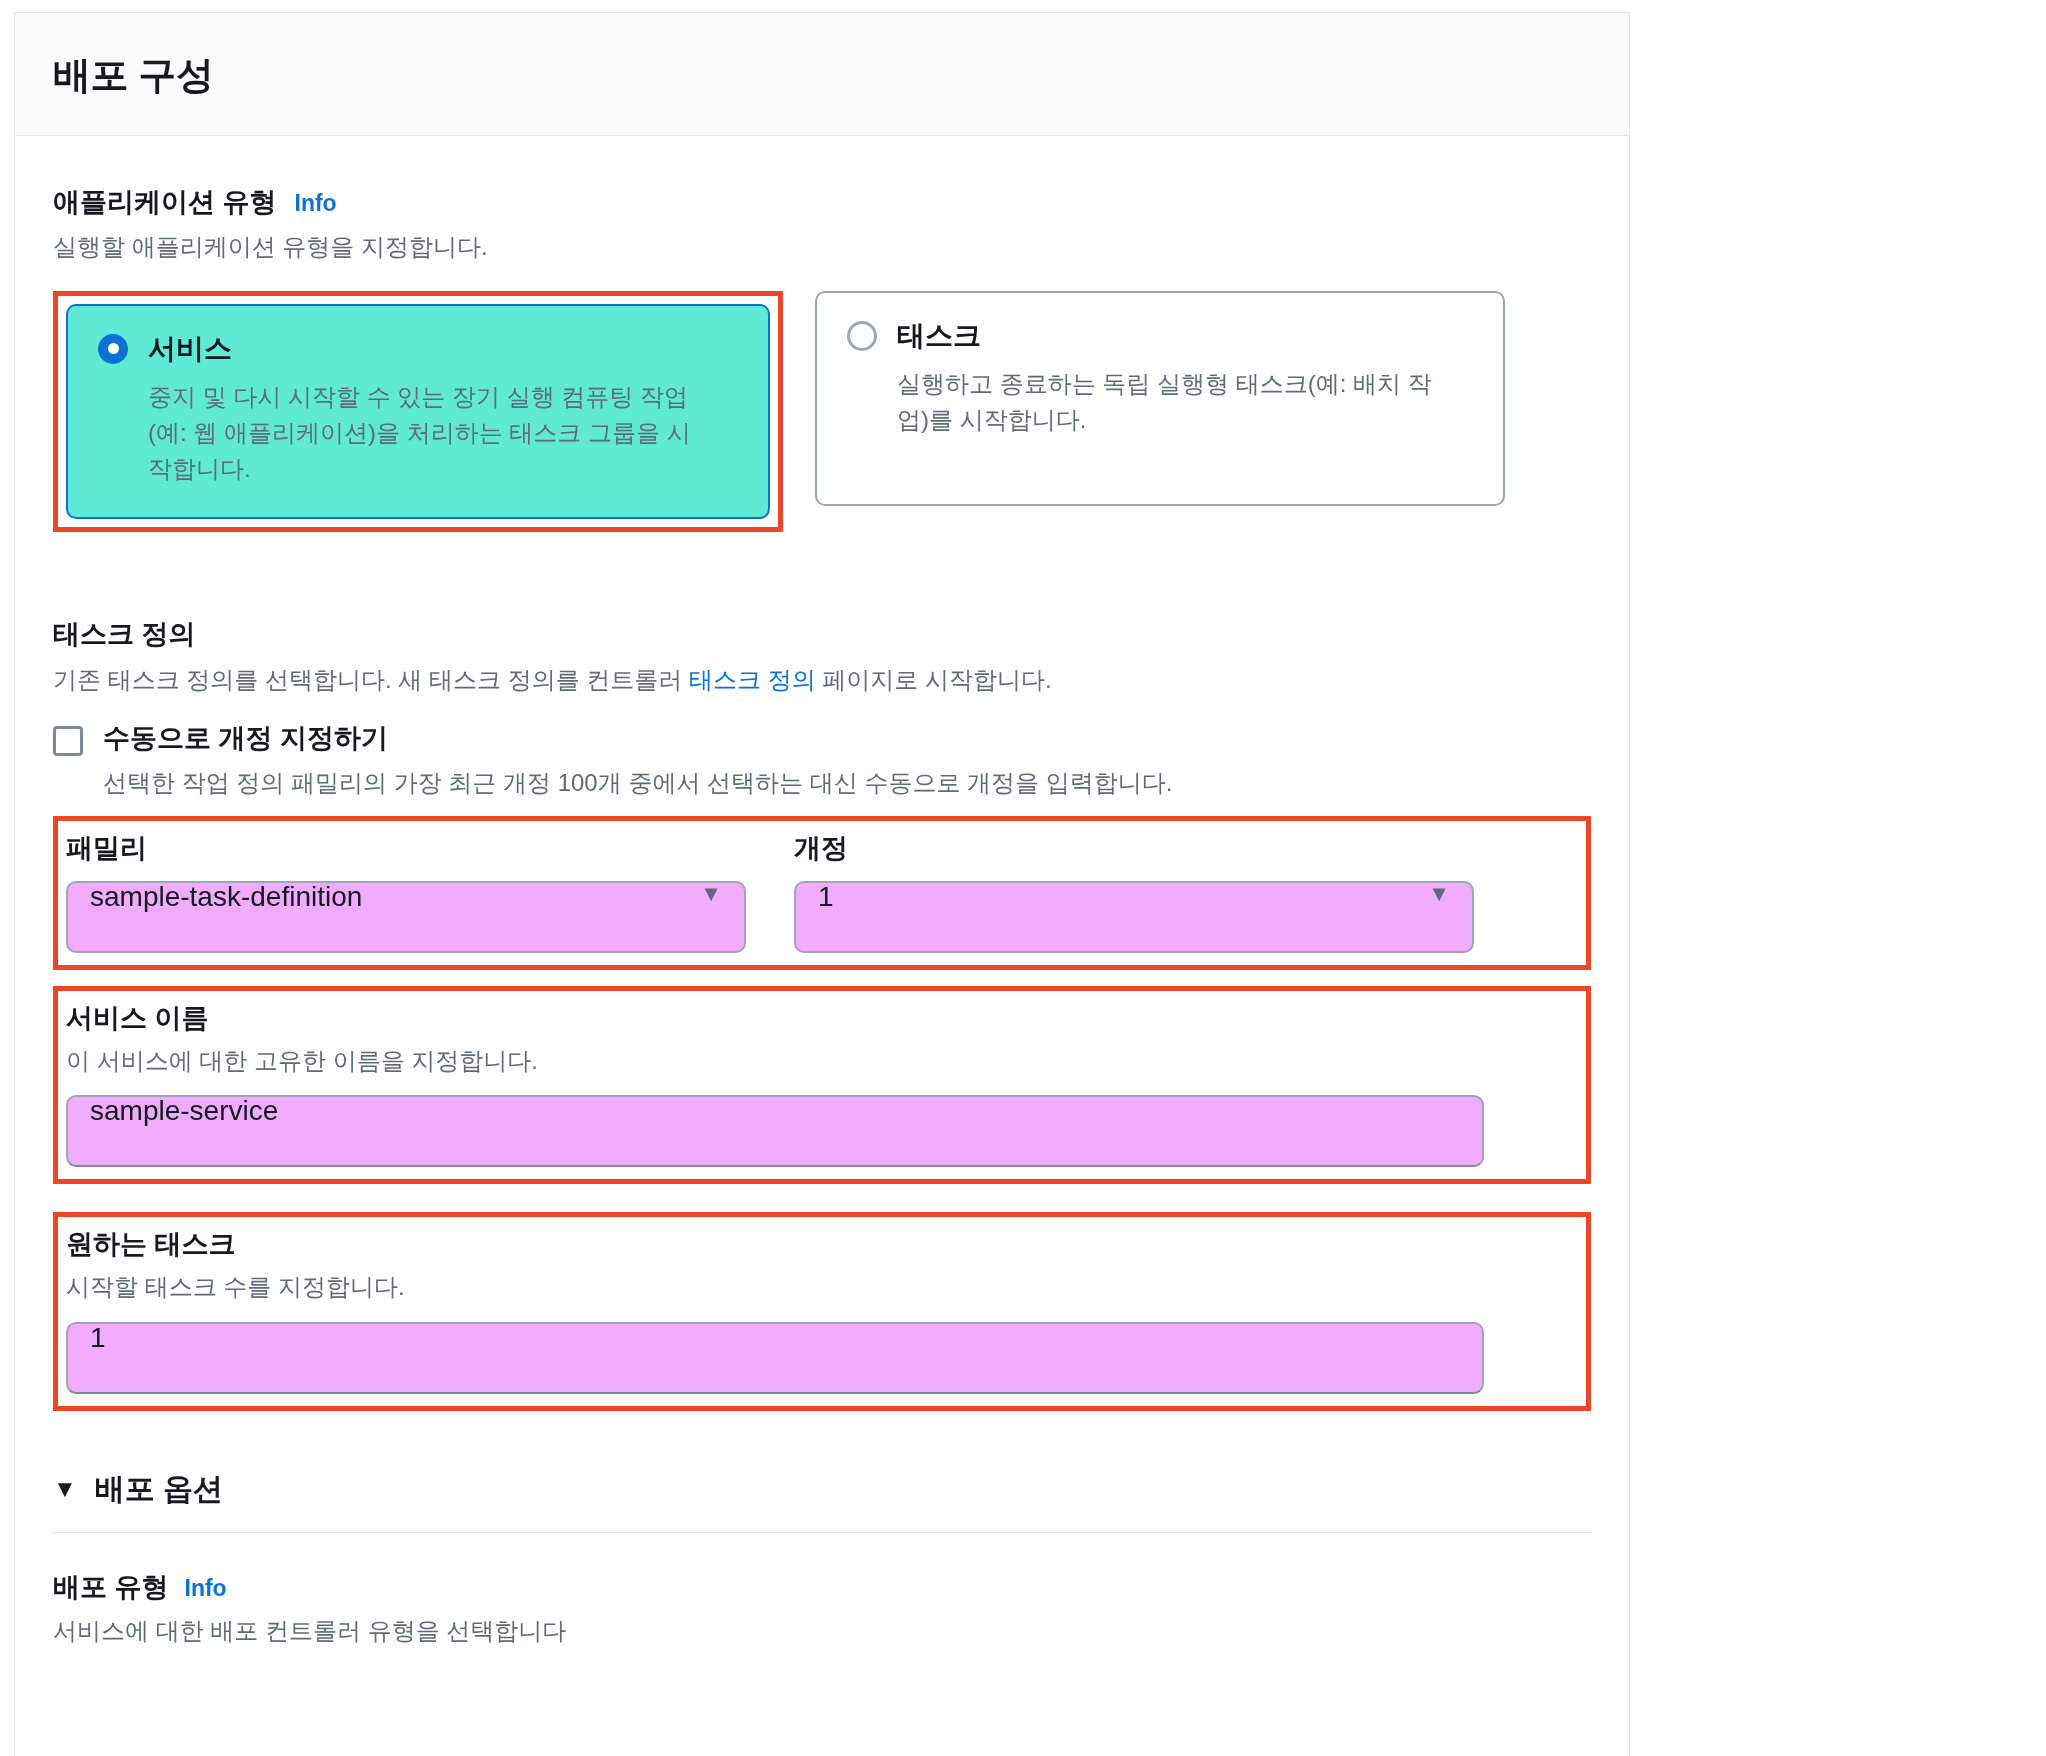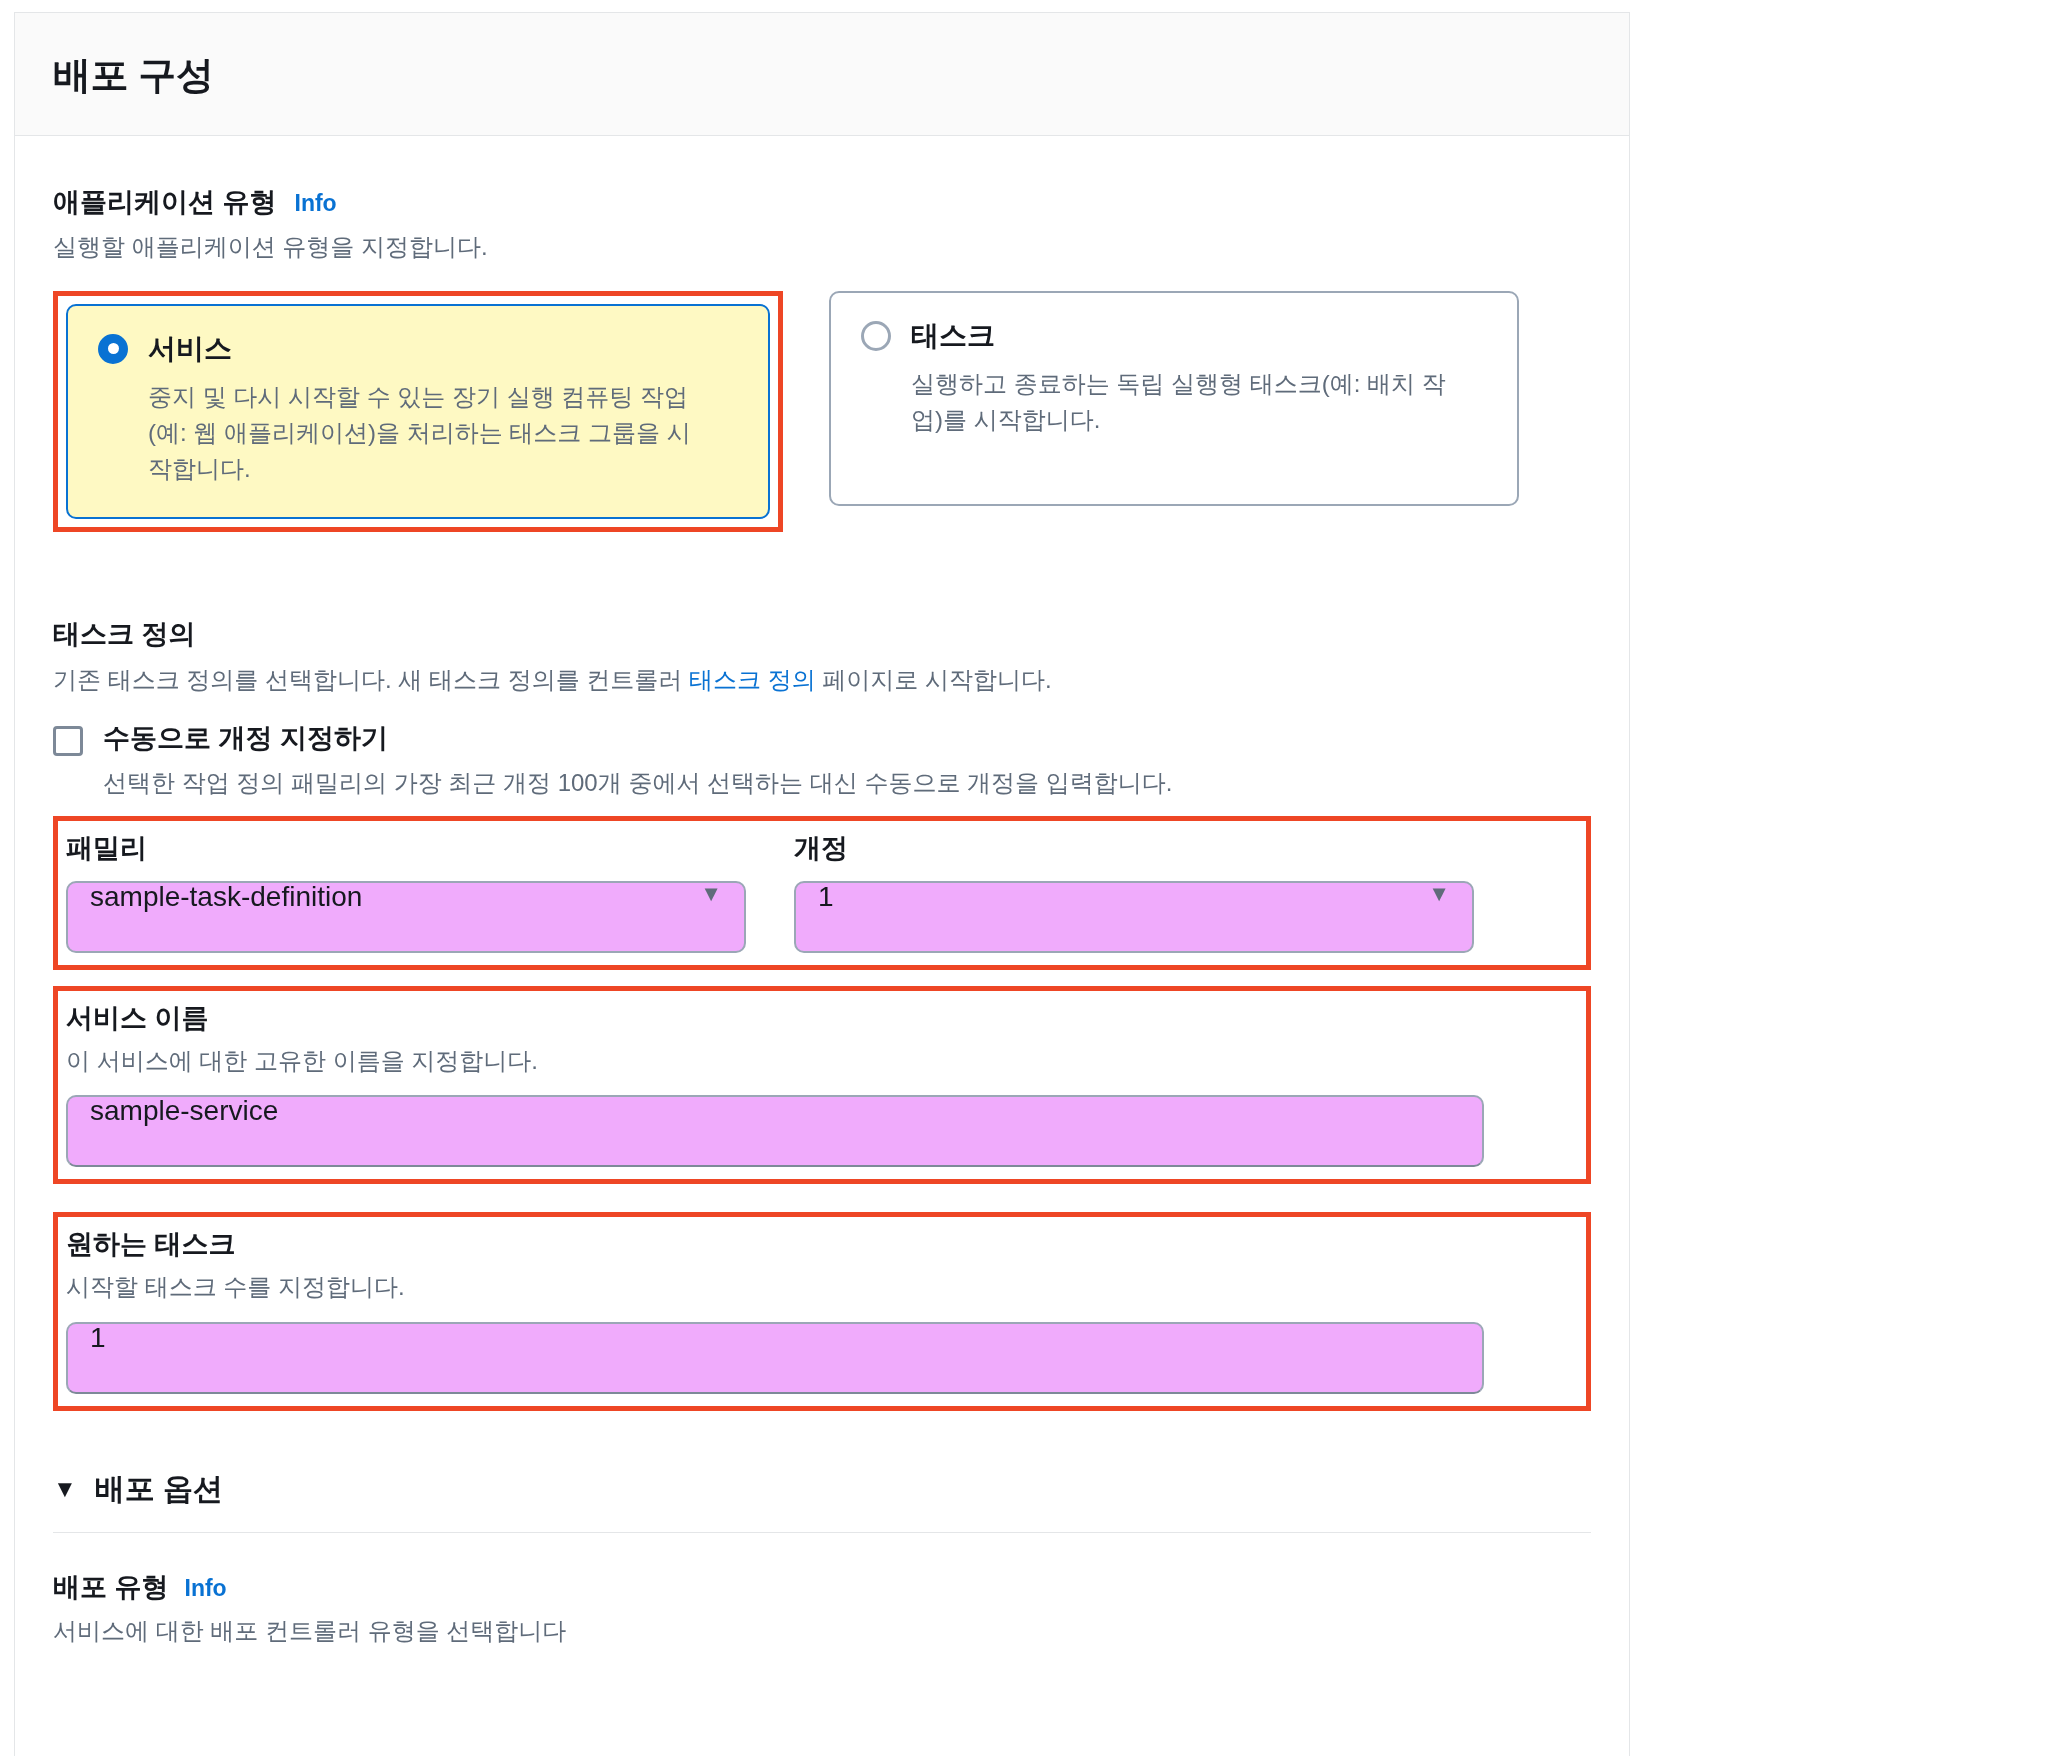--- a/index.html
+++ b/index.html
@@ -109,21 +109,21 @@
     border: 2px solid #9ba7b6;
     border-radius: 10px;
     background: #ffffff;
     padding: 26px 30px 30px 30px;
     box-sizing: border-box;
     min-height: 215px;
     cursor: pointer;
   }
   .radio-card.selected {
     border-color: #0972d3;
-    background: #fef9c3;
+    background: #5eead4;
   }
   .radio-head {
     display: flex;
     align-items: center;
     gap: 20px;
   }
   .radio-dot {
     width: 30px;
     height: 30px;
     border-radius: 50%;
@@ -155,21 +155,21 @@
   .radio-desc {
     margin-top: 14px;
     margin-left: 50px;
     font-size: 24px;
     color: #5f6b7a;
     line-height: 1.5;
     max-width: 560px;
   }
   .card-plain {
     width: 690px;
-    margin-left: 46px;
+    margin-left: 32px;
   }
 
   
   .section-gap { height: 84px; }
 
   .checkbox-row {
     display: flex;
     align-items: flex-end;
     gap: 20px;
     margin-top: 22px;

